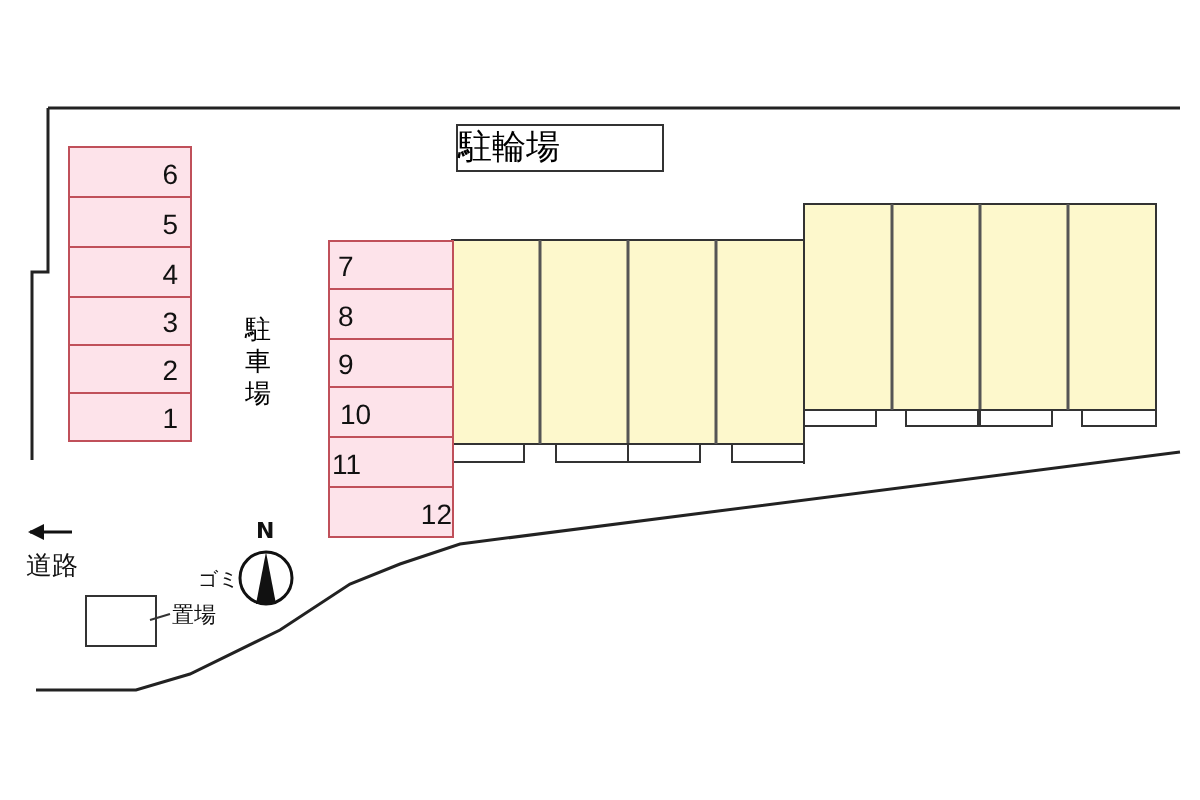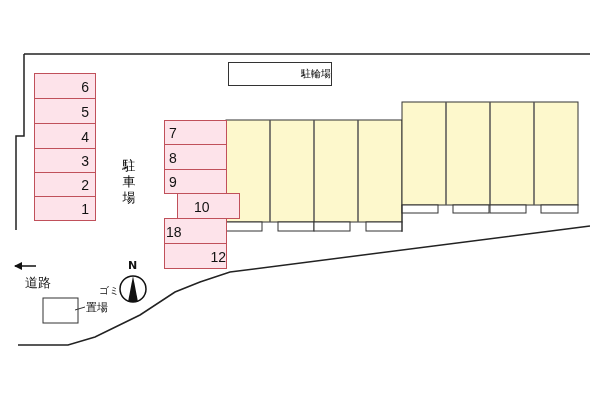--- a/index.html
+++ b/index.html
@@ -1,21 +1,21 @@
 <!DOCTYPE html>
 <html><head>
 <meta charset="utf-8">
 <style>
   html, body { margin:0; padding:0; background:#ffffff; }
   body { width:600px; height:400px; position:relative; overflow:hidden;
          font-family: "DejaVu Sans", "Liberation Sans", sans-serif; }
   svg { position:absolute; left:0; top:0; }
   .lbl { position:absolute; color:#111; }
   .bike-label { position:absolute; left:228px; top:62px; width:102px; height:22px;
-    border:1px solid #333; background:#fff; font-size:10px; text-align:right; line-height:22px; }
+    border:1px solid #333; background:#fff; font-size:17px; text-align:left; line-height:22px; }
   .slot { position:absolute; background:#fde3ea; border:1px solid #c0505a; box-sizing:border-box;
     font-family:"Liberation Sans", sans-serif; font-size:14px; color:#111; }
   .slot.right-num { text-align:right; padding-right:6px; }
   .slot.left-num { text-align:left; padding-left:4px; }
   .vtext { position:absolute; font-size:13px; line-height:16px; text-align:center; width:16px; }
 </style>
 </head>
 <body>
 
 <svg width="600" height="400">
@@ -72,22 +72,22 @@
 
 <div class="vtext" style="left:121px;top:158px;">
   <div>駐</div>
   <div>車</div>
   <div>場</div>
 </div>
 
 <div class="slot left-num" style="left:164px;top:120px;width:63px;height:25px;line-height:25px;">7</div>
 <div class="slot left-num" style="left:164px;top:144px;width:63px;height:26px;line-height:26px;">8</div>
 <div class="slot left-num" style="left:164px;top:169px;width:63px;height:25px;line-height:25px;">9</div>
-<div class="slot left-num" style="left:164px;top:193px;width:63px;height:26px;line-height:26px;padding-left:16px;margin-left:13px;">10</div>
-<div class="slot left-num" style="left:164px;top:218px;width:63px;height:26px;line-height:26px;padding-left:1px;">18</div>
+<div class="slot left-num" style="left:164px;top:193px;width:63px;height:26px;line-height:26px;padding-left:5px;">10</div>
+<div class="slot left-num" style="left:164px;top:218px;width:63px;height:26px;line-height:26px;padding-left:1px;">11</div>
 <div class="slot left-num" style="left:164px;top:243px;width:63px;height:26px;line-height:26px;padding-left:1px;text-align:right;">12</div>
 
-<div class="lbl" style="left:13px;top:274px;font-size:13px;margin-left:12px;">道路</div>
+<div class="lbl" style="left:13px;top:274px;font-size:13px;">道路</div>
 
 <div class="lbl" style="left:99px;top:284px;font-size:10px;line-height:14px;">ゴミ</div>
 <div class="lbl" style="left:86px;top:300px;font-size:11px;line-height:16px;">置場</div>
 
 <div class="lbl" style="left:128px;top:259px;font-size:11px;font-weight:bold;">N</div>
 
 </body></html>

